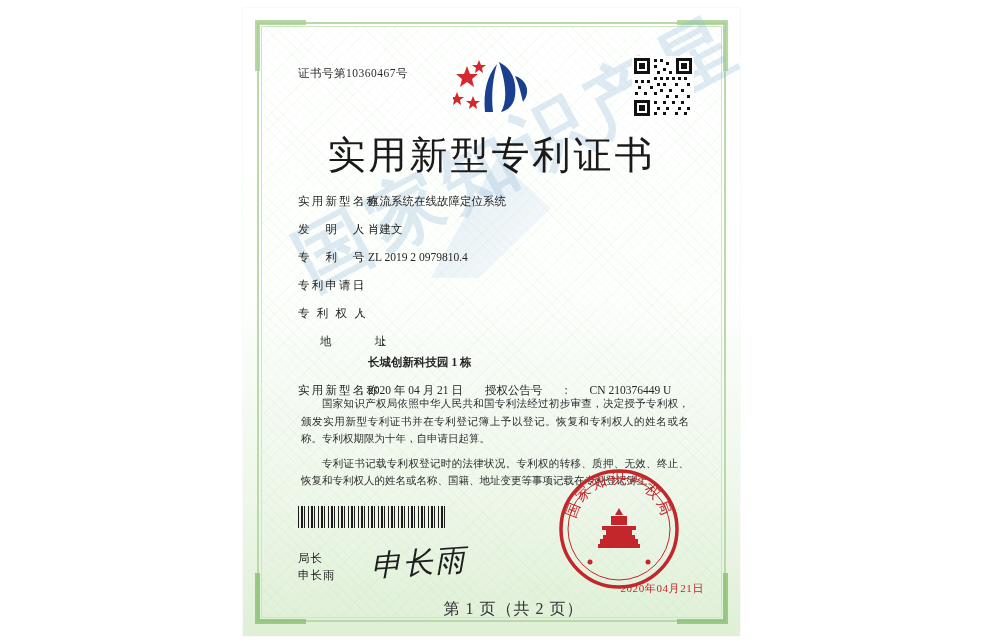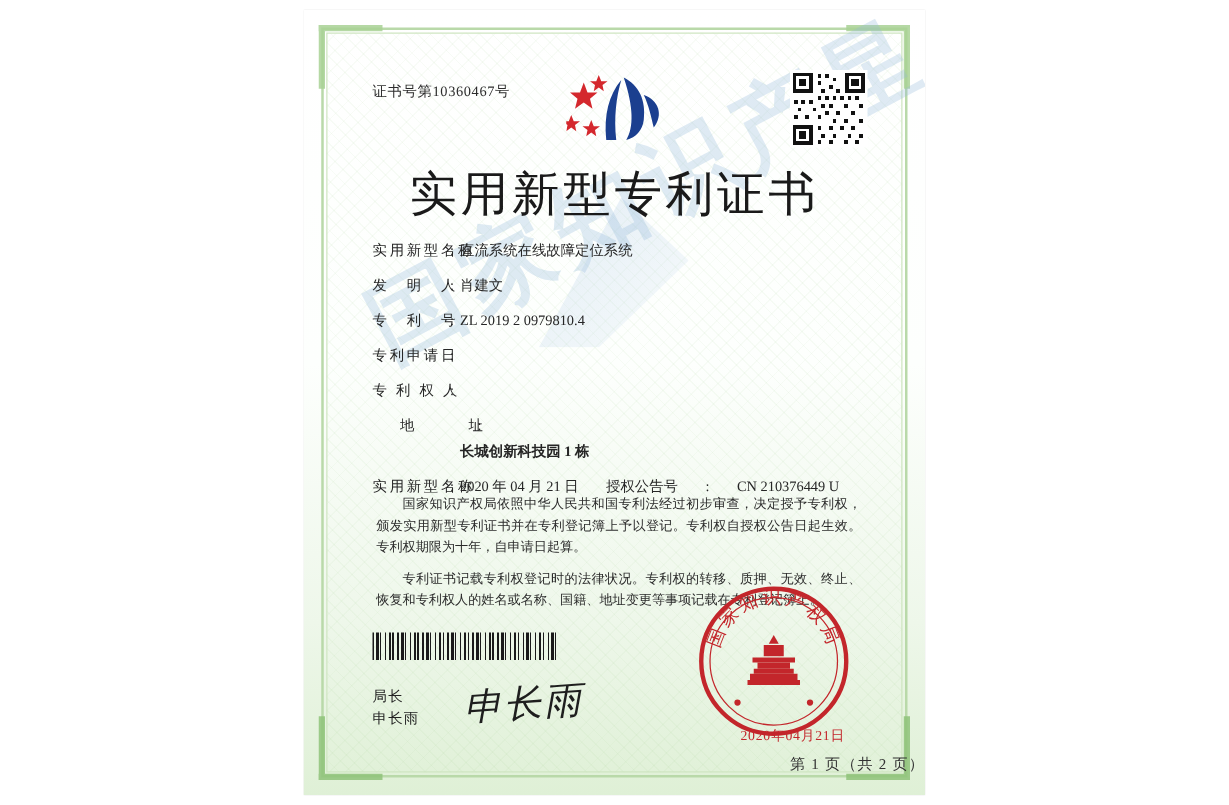--- a/index.html
+++ b/index.html
@@ -191,34 +191,34 @@
   }
 
   
   .seal{
     position:absolute;
     right:56px;bottom:42px;
     width:130px;height:130px;
   }
   .seal-date{
     position:absolute;
-    right:64px;bottom:40px;
+    right:36px;bottom:40px;
     font-size:11px;
     color:#c3262b;
     letter-spacing:.6px;
     white-space:nowrap;
     text-align:center;
   }
 
   
   .footer{
     position:absolute;
     left:0;right:0;bottom:16px;
-    text-align:right;
-    font-size:12px;
+    text-align:center;
+    font-size:16px;
     color:#333;
     letter-spacing:1px;
     margin-left:44px;
   }
 </style>
 </head>
 <body>
 
 <div class="page">
 
@@ -356,21 +356,21 @@
           <span>2020 年 04 月 21 日</span>
           <span class="pair-2-lab">授权公告号</span>
           <span>:</span>
           <span>CN 210376449 U</span>
         </div>
       </div>
 
     </div>
 
     <div class="paras">
-      <p>国家知识产权局依照中华人民共和国专利法经过初步审查，决定授予专利权，颁发实用新型专利证书并在专利登记簿上予以登记。专利权自授权公告日起生效。专利权期限为十年，自申请日起算。</p>
+      <p>国家知识产权局依照中华人民共和国专利法经过初步审查，决定授予专利权，颁发实用新型专利证书并在专利登记簿上予以登记。恢复和专利权人的姓名或名称。专利权期限为十年，自申请日起算。</p>
       <p>专利证书记载专利权登记时的法律状况。专利权的转移、质押、无效、终止、恢复和专利权人的姓名或名称、国籍、地址变更等事项记载在专利登记簿上。</p>
     </div>
 
     <div class="barcode"></div>
 
     <div class="sig-label">
       <div>局长</div>
       <div>申长雨</div>
     </div>
 

